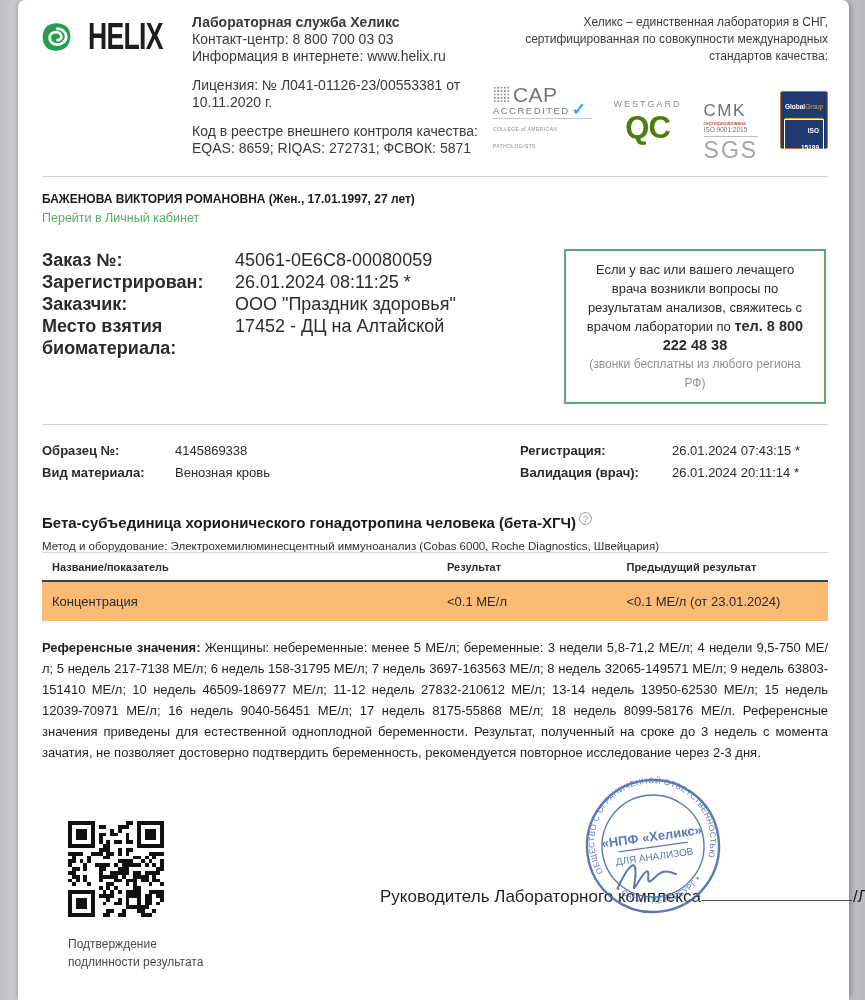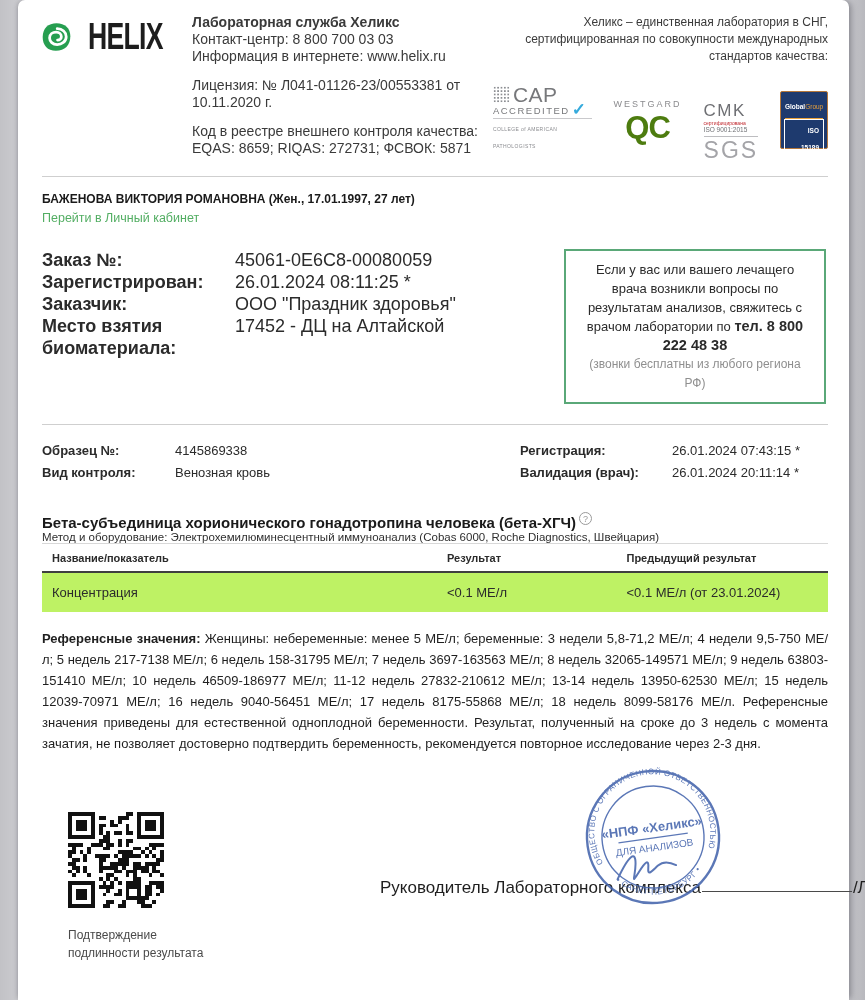--- a/index.html
+++ b/index.html
@@ -58,25 +58,25 @@
   .kv-row .k { width:193px; font-weight:700; }
   .callout { width:262px; border:2px solid #5aa878; padding:9px 12px; text-align:center; font-size:13px; line-height:19px; margin-right:2px; }
   .callout b { font-size:14.5px; }
   .callout .note { color:#8f8f8f; font-size:12px; }
   
   .sample { margin-top:15px; display:grid; grid-template-columns:133px 345px 152px auto; font-size:13px; line-height:22px; }
   .sample .k { font-weight:700; }
   
   .test-title { margin-top:28px; font-size:15px; font-weight:700; color:#1a1a1a; }
   .q-icon { display:inline-block; width:13px; height:13px; border:1px solid #9a9a9a; border-radius:50%; color:#9a9a9a; font-size:9px; font-weight:400; text-align:center; line-height:13px; vertical-align:super; margin-left:3px; cursor:pointer; }
-  .method { font-size:11.5px; color:#2f2f2f; }
+  .method { margin-top:9px; font-size:11.5px; color:#2f2f2f; }
   
   .tbl { width:100%; }
   .tbl .hrow { display:flex; font-size:11px; font-weight:700; padding:8px 10px 7px; border-top:1px solid #d8d8d8; border-bottom:2px solid #3f3f3f; }
-  .tbl .drow { display:flex; font-size:13px; padding:12px 10px; background:#bef264; }
+  .tbl .drow { display:flex; font-size:13px; padding:12px 10px; background:#fdba74; }
   .c1 { width:47%; } .c2 { width:28%;padding-left:35px; } .c3 { width:25%; }
   
   .ref { margin-top:16px; font-size:13px; line-height:21px; text-align:justify; color:#1f1f1f; }
   .ref b { font-weight:700; }
   
   .footer { position:relative; height:220px; margin-top:20px; }
   .qr-block { position:absolute; left:26px; top:38px; width:150px; }
   .qr-caption { margin-top:14px; font-size:12px; line-height:18px; color:#4a4a4a; }
   .sig-row { position:absolute; left:338px; top:104px; display:flex; align-items:flex-start; font-size:17px; color:#1f1f1f; white-space:nowrap; }
   .sig-line { width:150px; border-bottom:1px solid #4a4a4a; height:14px; margin:0 1px; }
@@ -172,21 +172,21 @@
     </div>
   </div>
 
   <hr class="divider" style="margin-top:20px;">
 
   <div class="sample">
     <span class="k">Образец №:</span>
     <span>4145869338</span>
     <span class="k">Регистрация:</span>
     <span>26.01.2024 07:43:15 *</span>
-    <span class="k">Вид контроля:</span>
+    <span class="k">Вид материала:</span>
     <span>Венозная кровь</span>
     <span class="k">Валидация (врач):</span>
     <span>26.01.2024 20:11:14 *</span>
   </div>
 
   <div class="test-title"><span>Бета-субъединица хорионического гонадотропина человека (бета-ХГЧ)</span><span class="q-icon">?</span></div>
   <div class="method">Метод и оборудование: Электрохемилюминесцентный иммуноанализ (Cobas 6000, Roche Diagnostics, Швейцария)</div>
 
   <div class="tbl">
     <div class="hrow">

